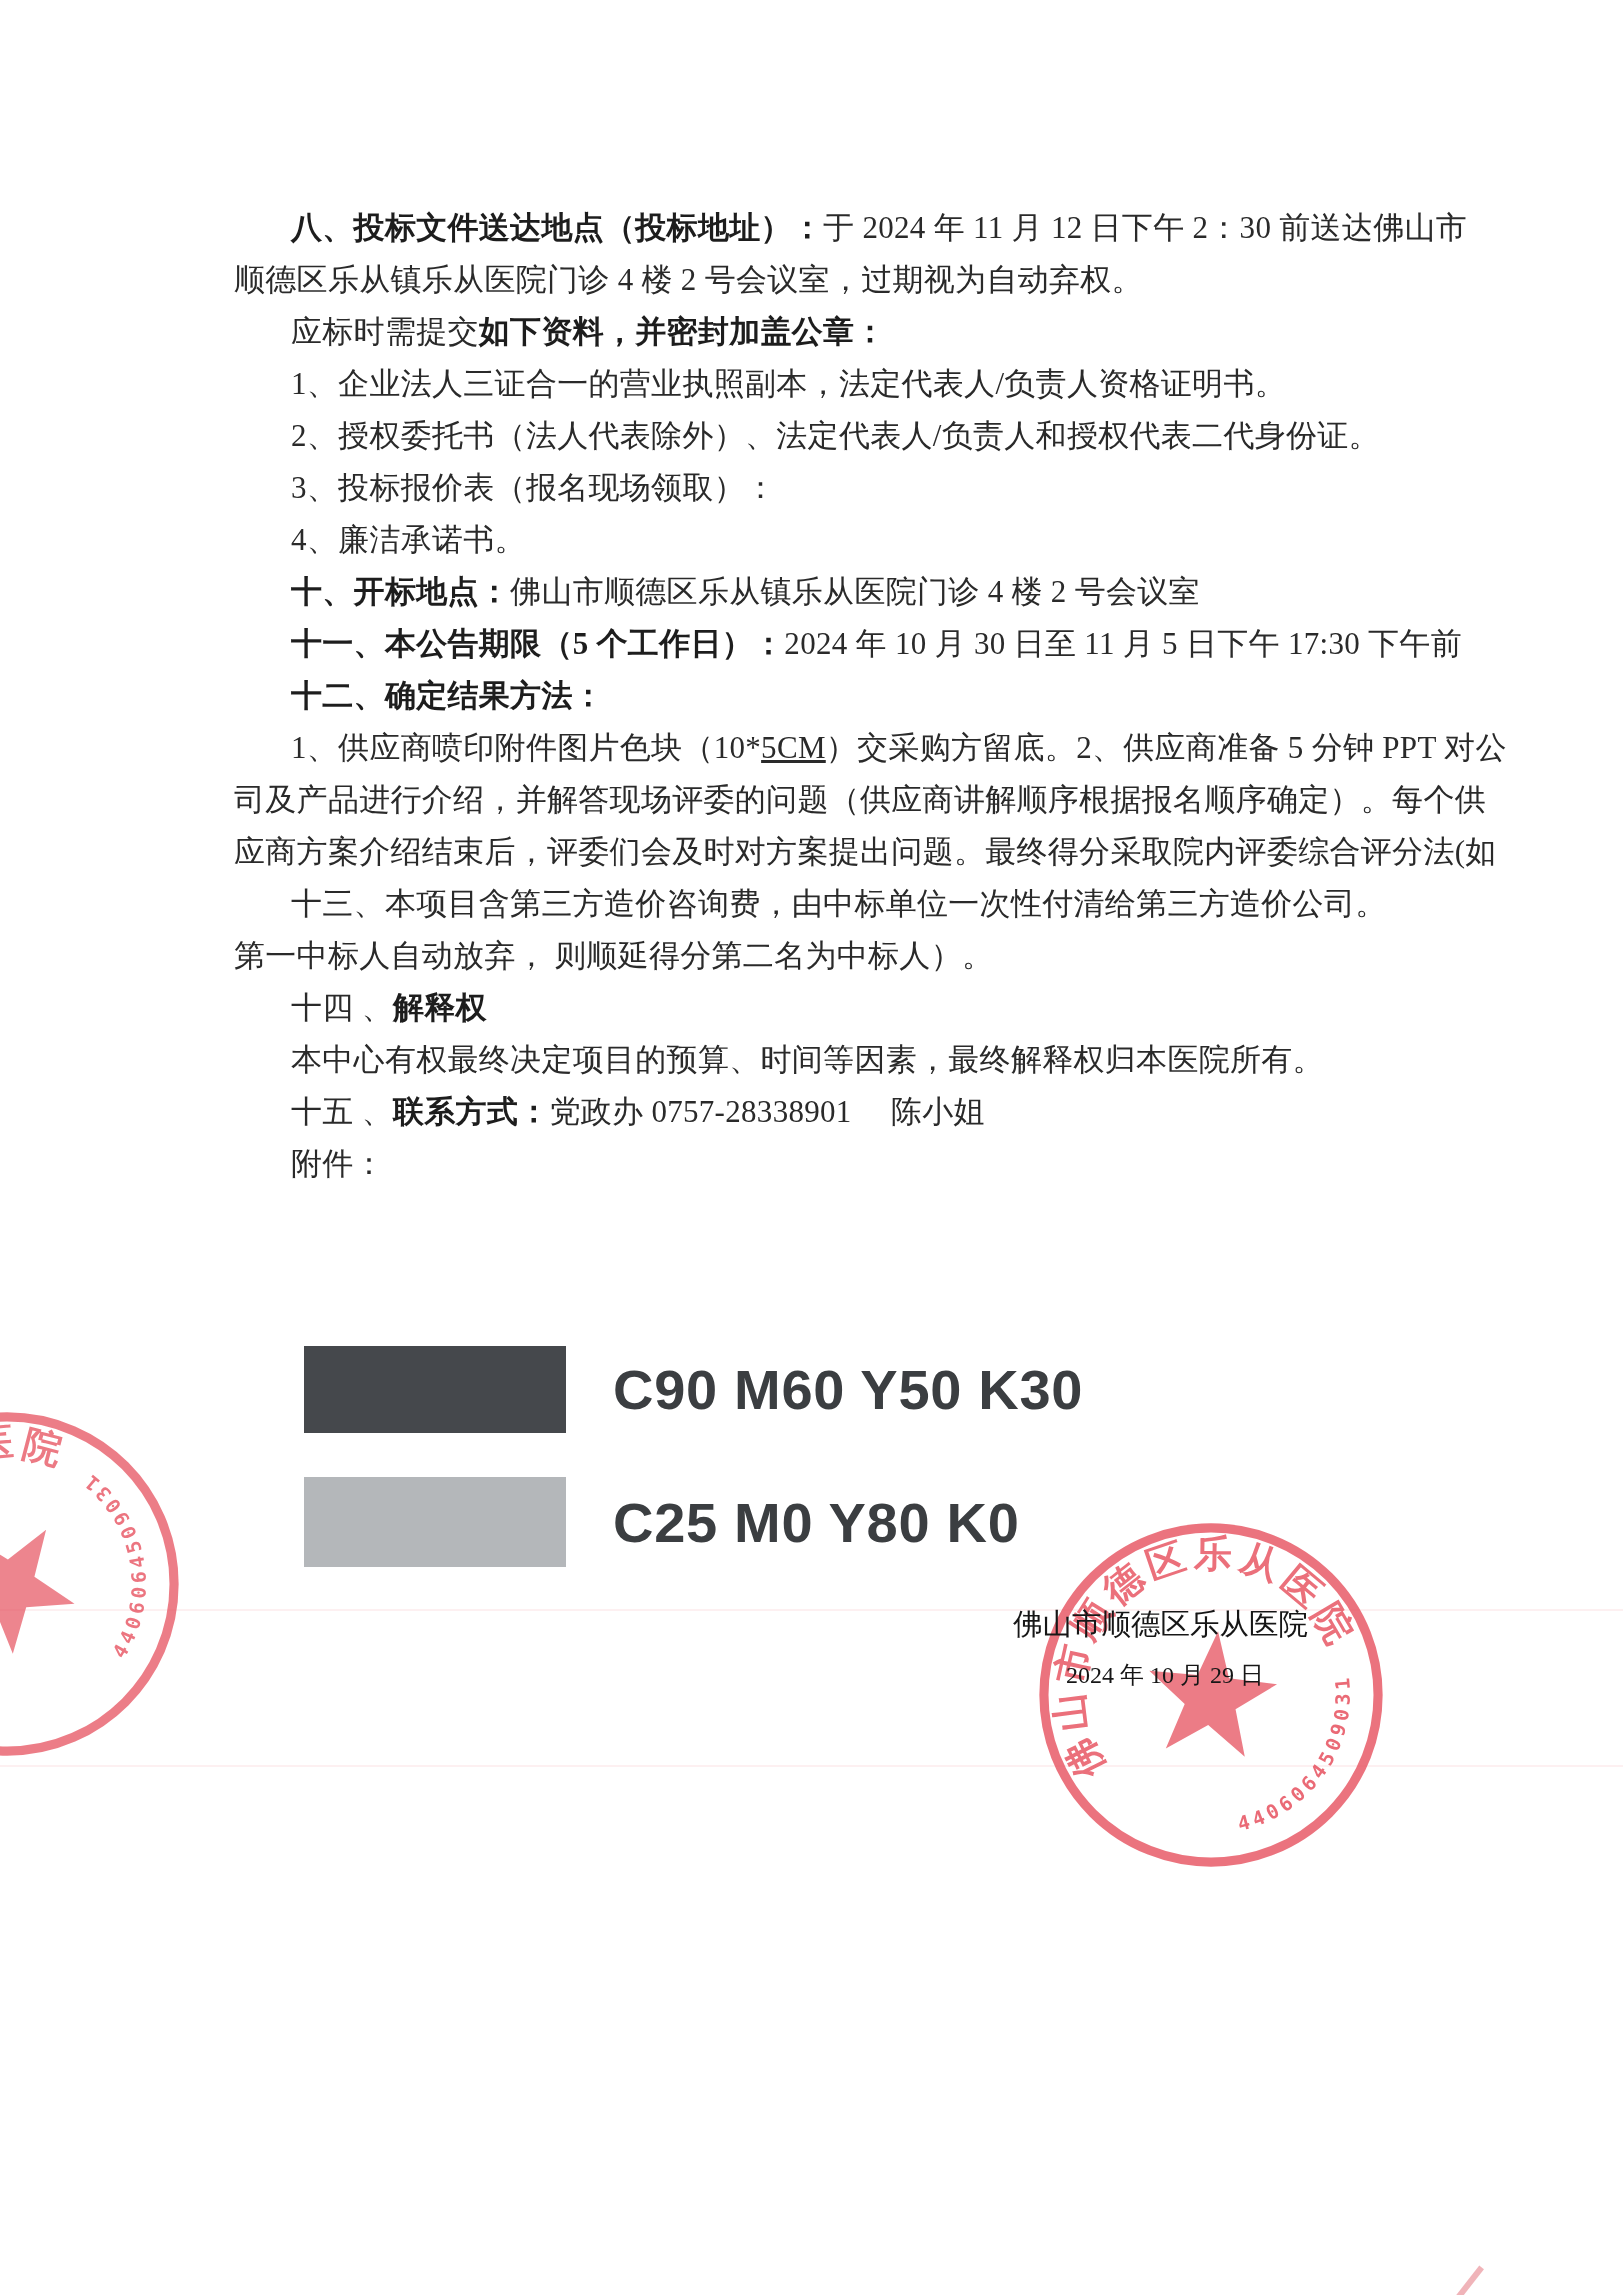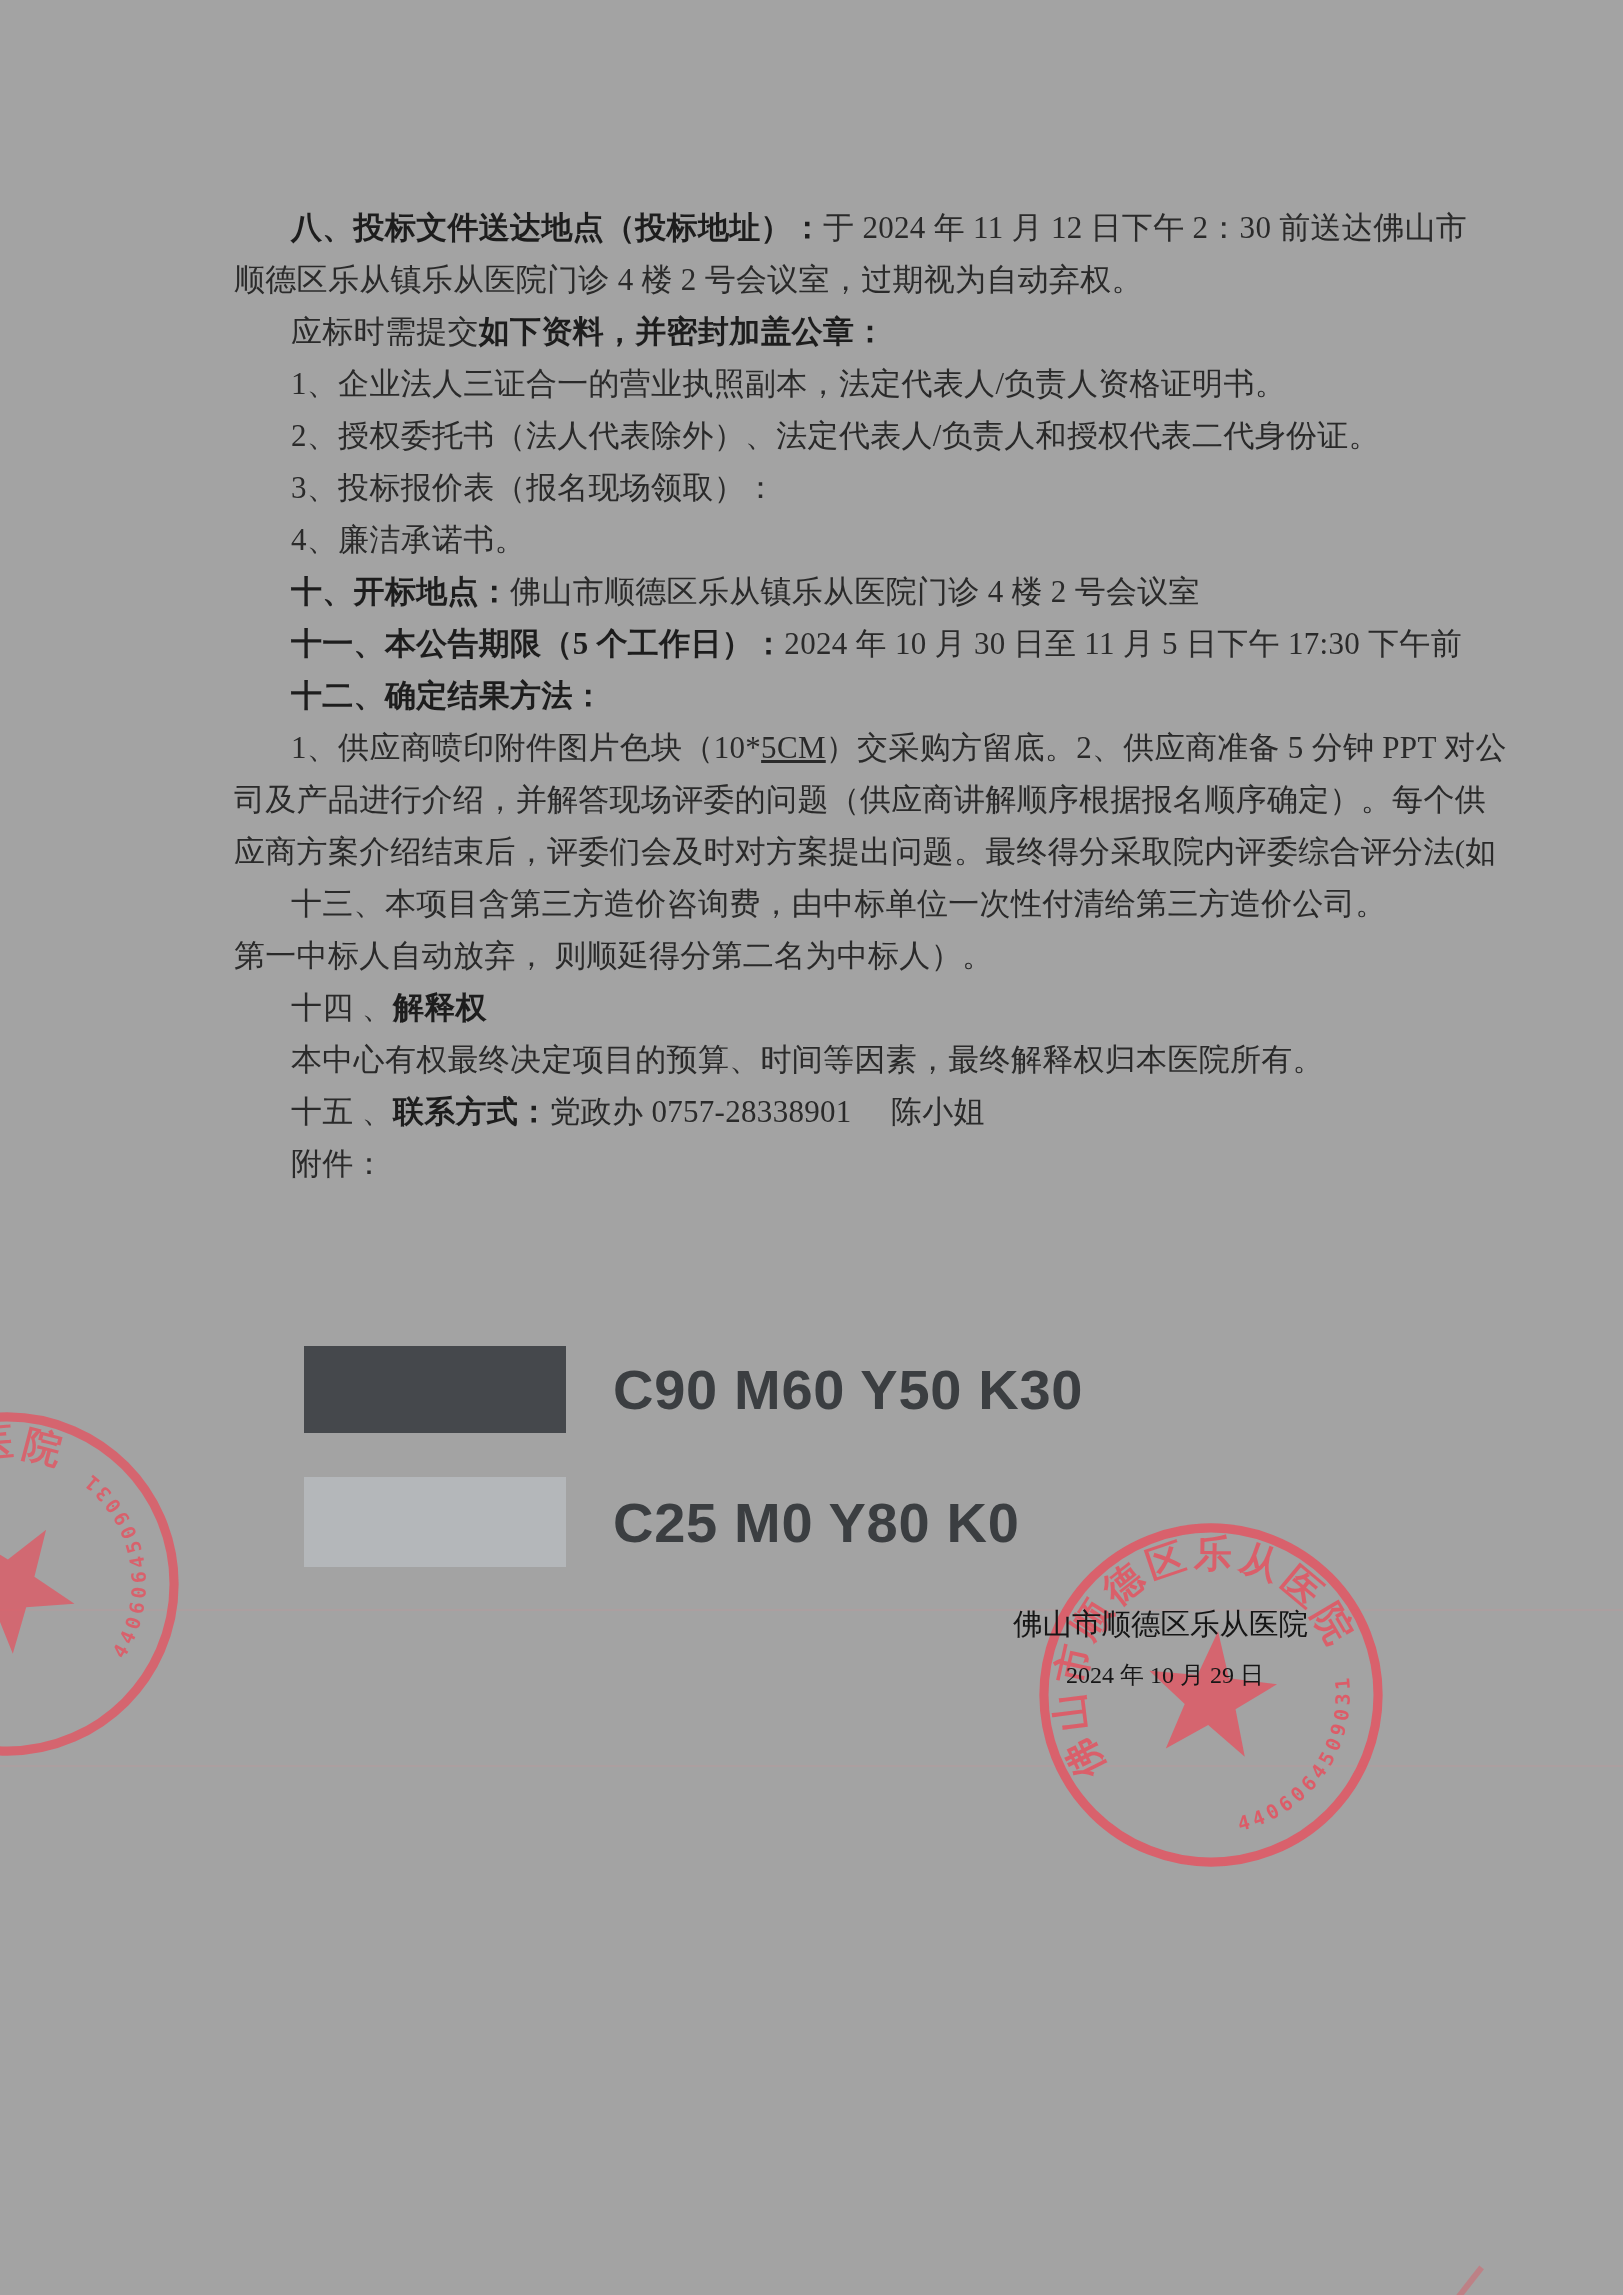--- a/index.html
+++ b/index.html
@@ -1,17 +1,17 @@
 <!DOCTYPE html>
 <html style="--stamp-red: #e6505e;font-size:10.5px"><head>
 <meta charset="utf-8">
 <style>
   html,body{margin:0;padding:0;background:#e8e8e8;}
   .page{
-    position:relative;width:1623px;height:2295px;background:#a3a3a3;
+    position:relative;width:1623px;height:2295px;background:#ffffff;
     overflow:hidden;font-family:"Liberation Serif","DejaVu Serif",serif;color:#2a2a2a;
   }
   
   .doc-body{position:absolute;left:234px;top:202px;width:1211px;z-index:3;}
   .line{height:52px;line-height:52px;font-size:31px;white-space:nowrap;}
   .line.indent{padding-left:57px;}
   .seg{letter-spacing:0.3px;}
   .seg.bold{font-weight:700;color:#1d1d1d;}
   .seg.u{text-decoration:underline;}
   

